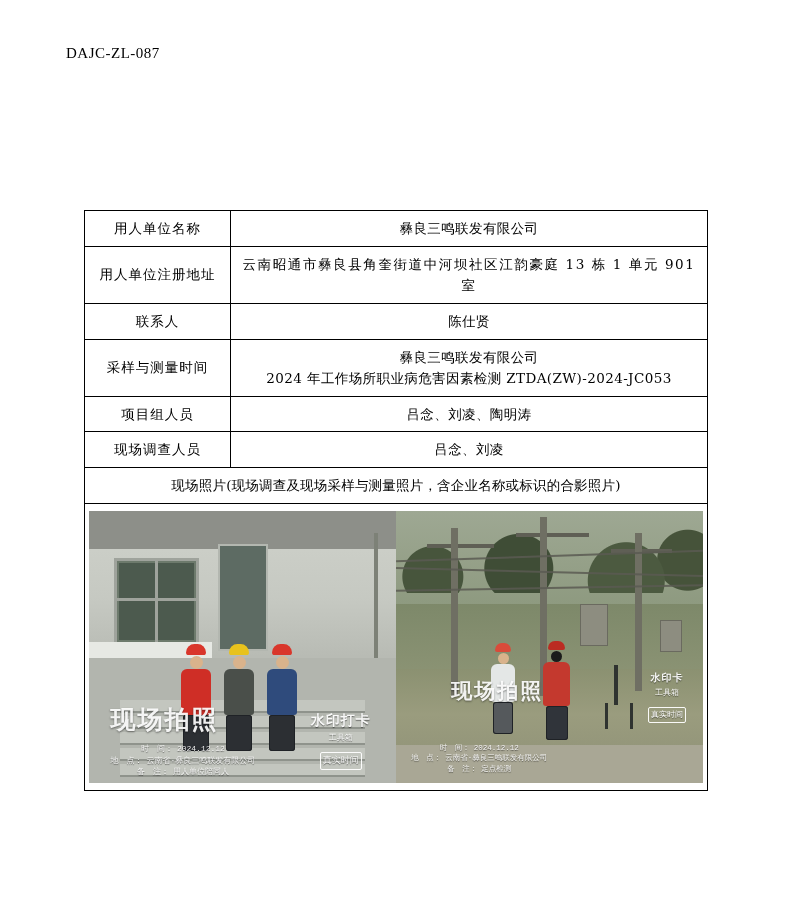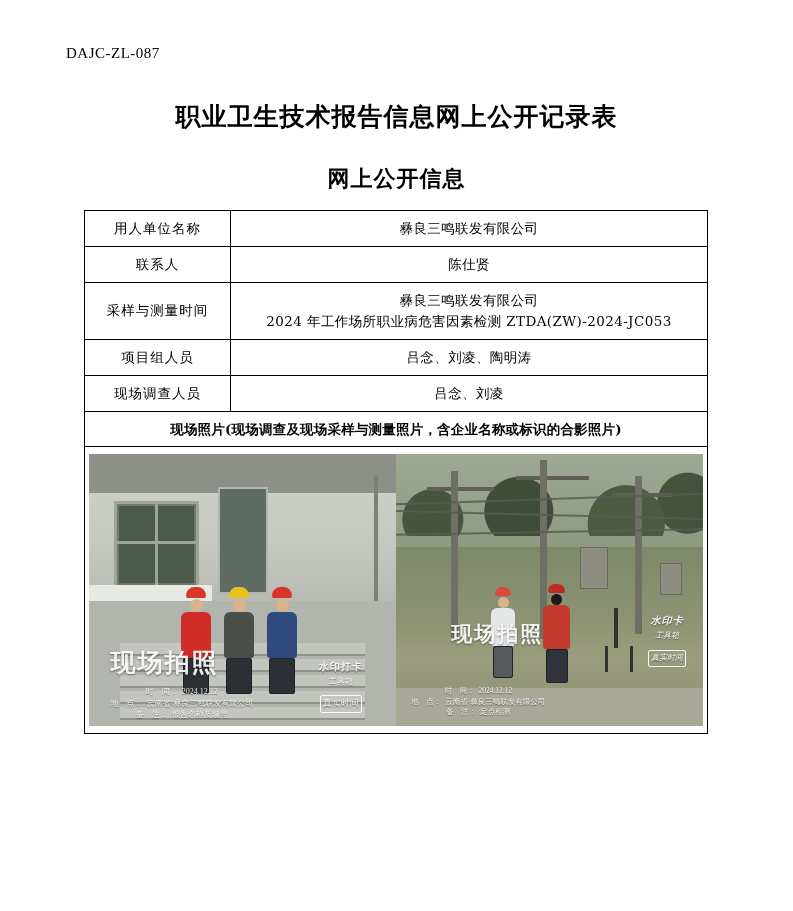--- a/index.html
+++ b/index.html
@@ -87,21 +87,20 @@
     width: 118px;
   }
   .two-line div {
     white-space: nowrap;
   }
   td.photo-caption {
     text-align: left;
     padding-left: 6px;
     font-size: 13.5px;
     letter-spacing: 0.2px;
-    font-weight: bold;
   }
   td.photo-cell {
     padding: 0;
     height: 272px;
     vertical-align: top;
   }
   .photo-wrap {
     display: flex;
     width: 100%;
     height: 272px;
@@ -265,73 +264,75 @@
     font-family: "DejaVu Sans", "Liberation Sans", sans-serif;
     font-weight: bold;
     color: rgba(255,255,255,0.92);
     letter-spacing: 2px;
     text-shadow: 0 1px 2px rgba(0,0,0,0.45);
   }
   .p1 .wm-big { left: 7%; bottom: 16%; font-size: 25px; }
   .p2 .wm-big { left: 18%; bottom: 28%; font-size: 21px; }
   .wm-lines {
     position: absolute;
-    font-family: Liberation Serif, serif;
+    font-family: Liberation Mono, monospace;
     color: rgba(255,255,255,0.9);
     line-height: 1.45;
     text-shadow: 0 1px 1px rgba(0,0,0,0.5);
   }
   .p1 .wm-lines { left: 7%; bottom: 2%; font-size: 8px; }
   .p2 .wm-lines { left: 5%; bottom: 3%; font-size: 7.5px; }
   .wm-lines .row { white-space: nowrap; }
   .wm-lines .k { margin-right: 4px; }
   .stamp {
     position: absolute;
     right: 4%;
     bottom: 5%;
     width: 86px;
     text-align: center;
     font-family: "DejaVu Sans", "Liberation Sans", sans-serif;
     color: rgba(255,255,255,0.95);
     text-shadow: 0 1px 1px rgba(0,0,0,0.5);
   }
-  .stamp .s1 { font-size: 10px; font-weight: bold; letter-spacing: 1px; }
+  .stamp .s1 { font-size: 14px; font-weight: bold; letter-spacing: 1px; }
   .stamp .s2 { font-size: 8px; margin: 1px 0 3px; }
   .stamp .s3 {
     font-size: 9px;
     border: 1px solid rgba(255,255,255,0.95);
     border-radius: 2px;
     padding: 1px 2px;
     display: inline-block;
   }
-  .p2 .stamp { right: 2%; bottom: 22%; width: 60px; font-style: italic; }
+  .p2 .stamp { right: 2%; bottom: 22%; width: 60px; }
   .p2 .stamp .s1 { font-size: 10px; }
   .p2 .stamp .s3 { font-size: 8px; }
 </style>
 </head>
 <body>
 
 <div class="page">
 
   <div class="doc-code">DAJC-ZL-087</div>
 
-  <div class="main-title">职业卫生技术报告信息网上公开记录表</div>
-  <div class="sub-title">网上公开信息</div>
 
   <table class="info">
     <colgroup>
       <col style="width:146px">
       <col style="width:none">
       <col style="width:168px">
       <col style="width:118px">
     </colgroup>
     <tbody>
       <tr>
         <td class="label">用人单位名称</td>
         <td class="value" colspan="3">彝良三鸣联发有限公司</td>
+      </tr>
+      <tr>
+        <td class="label">用人单位注册地址</td>
+        <td class="value spaced" colspan="3">云南昭通市彝良县角奎街道中河坝社区江韵豪庭 13 栋 1 单元 901 室</td>
       </tr>
       <tr>
         <td class="label">联系人</td>
         <td class="value" colspan="3">陈仕贤</td>
       </tr>
       <tr>
         <td class="label">采样与测量时间</td>
         <td class="value two-line" colspan="3">
           <div>彝良三鸣联发有限公司</div>
           <div>2024 年工作场所职业病危害因素检测 ZTDA(ZW)-2024-JC053</div>
@@ -382,21 +383,21 @@
                 <div class="helmet"></div>
                 <div class="head"></div>
                   <div class="body"></div>
                   <div class="legs"></div>
               </div>
 
               <div class="wm-big">现场拍照</div>
               <div class="wm-lines">
                 <div class="row"><span class="k">时　间：</span><span>2024.12.12</span></div>
                 <div class="row"><span class="k">地　点：</span><span>云南省·彝良三鸣联发有限公司</span></div>
-                <div class="row"><span class="k">备　注：</span><span>报告名称及编号</span></div>
+                <div class="row"><span class="k">备　注：</span><span>用人单位陪同人</span></div>
               </div>
               <div class="stamp">
                 <div class="s1">水印打卡</div>
                 <div class="s2">工具箱</div>
                 <div class="s3">真实时间</div>
               </div>
             </div>
 
             <div class="photo right p2">
               <div class="sky"></div>

